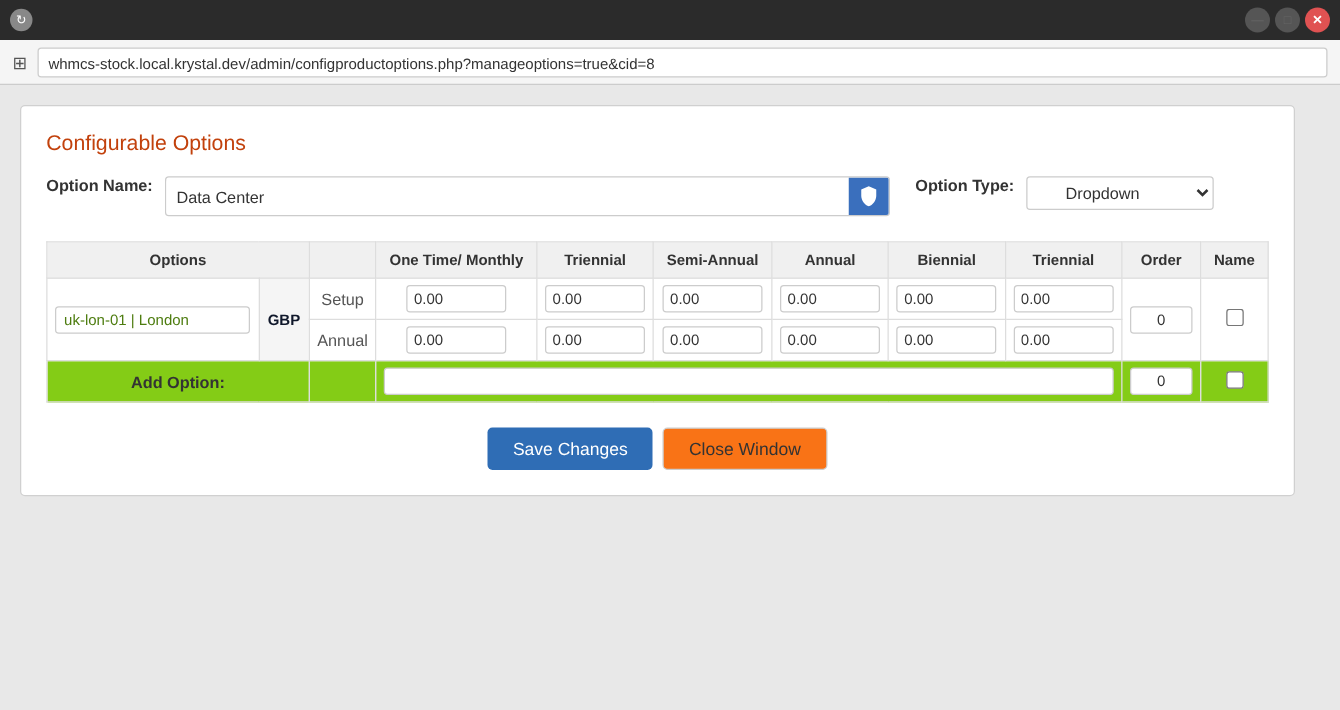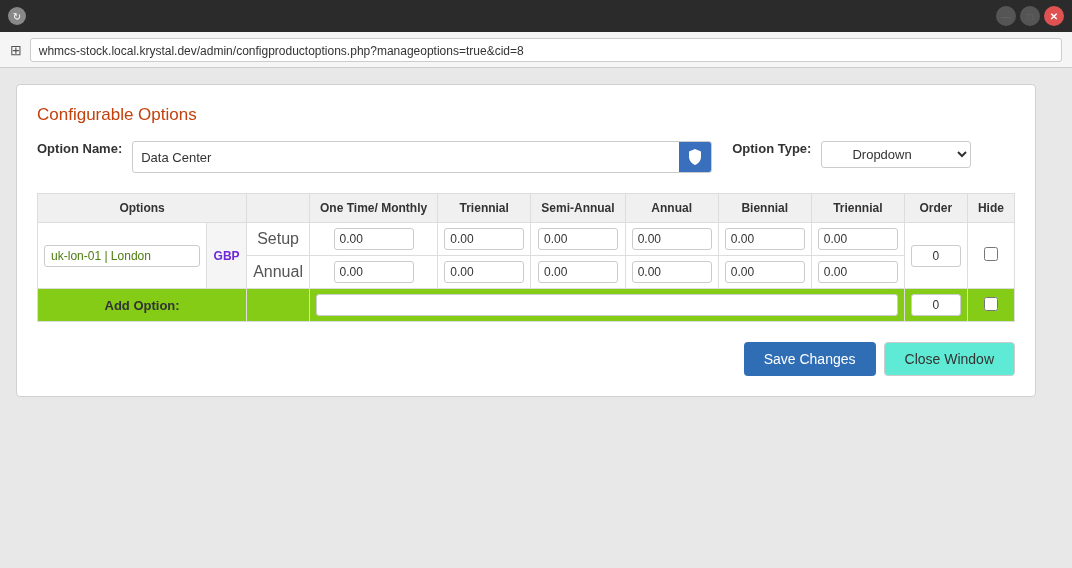--- a/index.html
+++ b/index.html
@@ -217,26 +217,26 @@
       border: 1px solid #ccc;
       border-radius: 3px;
       padding: 3px 6px;
       font-size: 12px;
       color: #4d7c0f;
     }
     .currency-cell {
       background: #f5f5f5;
       font-weight: 600;
       font-size: 12px;
-      color: #6d28d9;
+      color: #0f172a;
       min-width: 40px;
     }
     .setup-pricing-cell {
       color: #555;
-      font-size: 16px;
+      font-size: 13px;
       text-align: right;
       padding-right: 8px;
     }
 
     .row-gbp-group {
       
     }
 
     .add-option-row td {
       background: #84cc16;
@@ -253,35 +253,35 @@
       border-radius: 3px;
       padding: 3px 6px;
       font-size: 12px;
       color: #333;
       width: 100%;
     }
 
     
     .action-buttons {
       display: flex;
-      justify-content: flex-end;
+      justify-content: center;
       gap: 8px;
       margin-top: 20px;
     }
     .btn-save {
       background: #2f6db5;
       color: #fff;
       border: none;
       border-radius: 4px;
       padding: 8px 20px;
       font-size: 14px;
       cursor: pointer;
     }
     .btn-close {
-      background: #5eead4;
+      background: #f97316;
       color: #333;
       border: 1px solid #ccc;
       border-radius: 4px;
       padding: 8px 20px;
       font-size: 14px;
       cursor: pointer;
     }
 
     .hide-checkbox {
       width: 14px;
@@ -337,21 +337,21 @@
         <tr>
           <th class="th-options" colspan="2">Options</th>
           <th></th>
           <th>One Time/ Monthly</th>
           <th>Triennial</th>
           <th>Semi-Annual</th>
           <th>Annual</th>
           <th>Biennial</th>
           <th>Triennial</th>
           <th>Order</th>
-          <th>Hide</th>
+          <th>Name</th>
         </tr>
       </thead>
       <tbody>
 
         <tr class="row-gbp-group">
           <td class="option-name-cell" rowspan="2">
             <input class="option-name-text-input" type="text" value="uk-lon-01 | London" style="">
           </td>
           <td class="currency-cell" rowspan="2">GBP</td>
           <td class="setup-pricing-cell">Setup</td>

